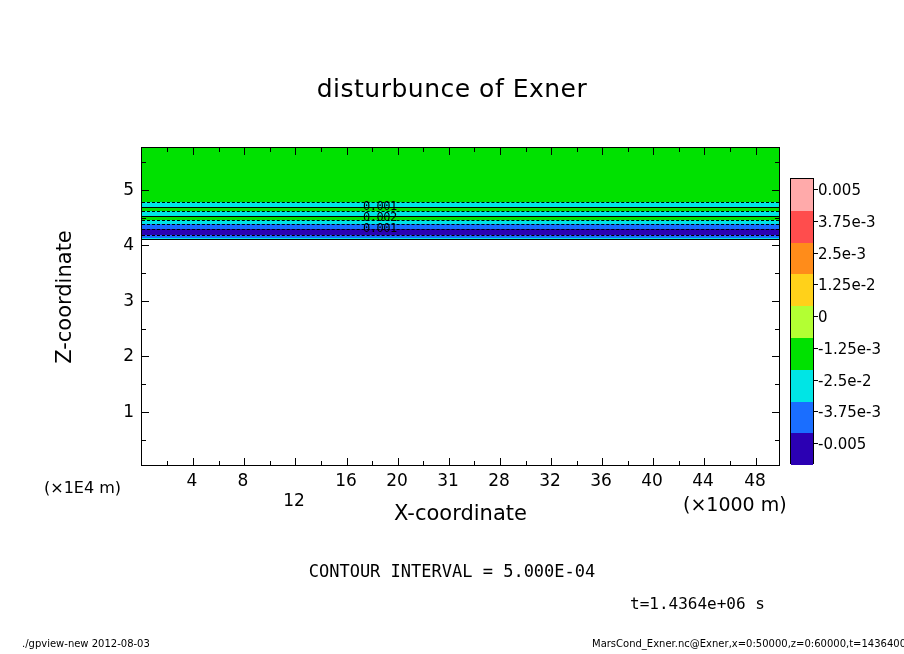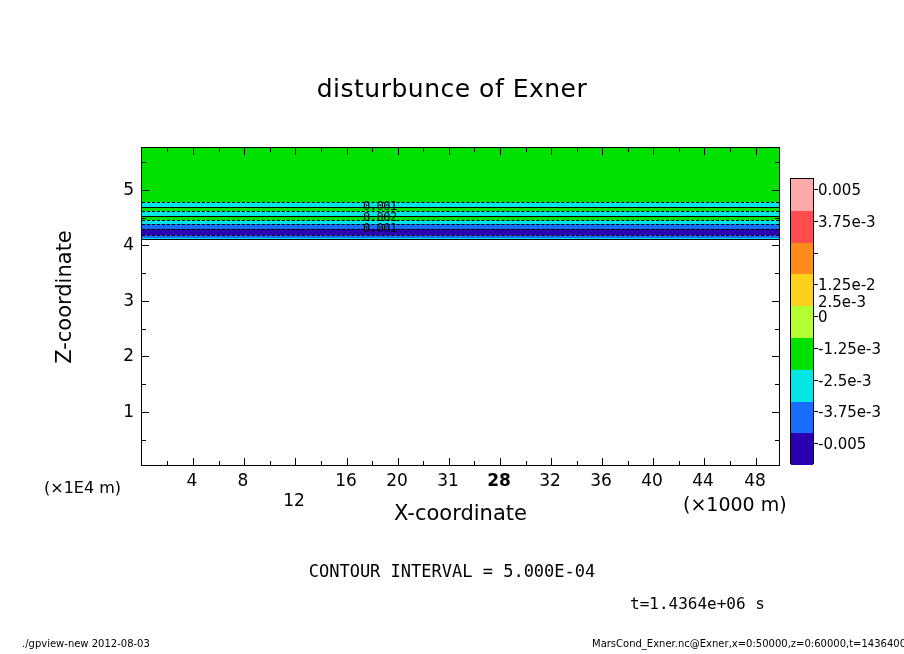--- a/index.html
+++ b/index.html
@@ -313,21 +313,21 @@
   <div class="tick-y-minor-right" style="top:70px;"></div>
   <div class="tick-y-minor-right" style="top:14px;"></div>
 </div>
 
 <div class="abs xticklabel" style="left:192px;top:470px;">4</div>
 <div class="abs xticklabel" style="left:243px;top:470px;">8</div>
 <div class="abs xticklabel" style="left:294px;top:490px;">12</div>
 <div class="abs xticklabel" style="left:346px;top:470px;">16</div>
 <div class="abs xticklabel" style="left:397px;top:470px;">20</div>
 <div class="abs xticklabel" style="left:448px;top:470px;">31</div>
-<div class="abs xticklabel" style="left:499px;top:470px;font-weight:bold;">28</div>
+<div class="abs xticklabel" style="left:499px;top:470px;">28</div>
 <div class="abs xticklabel" style="left:550px;top:470px;">32</div>
 <div class="abs xticklabel" style="left:601px;top:470px;">36</div>
 <div class="abs xticklabel" style="left:652px;top:470px;">40</div>
 <div class="abs xticklabel" style="left:703px;top:470px;">44</div>
 <div class="abs xticklabel" style="left:755px;top:470px;">48</div>
 
 <div class="abs yticklabel" style="left:104px;top:401px;">1</div>
 <div class="abs yticklabel" style="left:104px;top:345px;">2</div>
 <div class="abs yticklabel" style="left:104px;top:290px;">3</div>
 <div class="abs yticklabel" style="left:104px;top:234px;">4</div>
@@ -355,24 +355,24 @@
 <div class="abs cbar-tick" style="top:253px;"></div>
 <div class="abs cbar-tick" style="top:284px;"></div>
 <div class="abs cbar-tick" style="top:316px;"></div>
 <div class="abs cbar-tick" style="top:348px;"></div>
 <div class="abs cbar-tick" style="top:380px;"></div>
 <div class="abs cbar-tick" style="top:411px;"></div>
 <div class="abs cbar-tick" style="top:443px;"></div>
 
 <div class="abs cbar-label" style="top:181px;">0.005</div>
 <div class="abs cbar-label" style="top:213px;">3.75e-3</div>
-<div class="abs cbar-label" style="top:245px;margin-top:48px;">2.5e-3</div>
+<div class="abs cbar-label" style="top:245px;">2.5e-3</div>
 <div class="abs cbar-label" style="top:276px;">1.25e-2</div>
 <div class="abs cbar-label" style="top:308px;">0</div>
 <div class="abs cbar-label" style="top:340px;">-1.25e-3</div>
-<div class="abs cbar-label" style="top:372px;">-2.5e-3</div>
+<div class="abs cbar-label" style="top:372px;">-2.5e-2</div>
 <div class="abs cbar-label" style="top:403px;">-3.75e-3</div>
 <div class="abs cbar-label" style="top:435px;">-0.005</div>
 
 <div class="abs" id="contour-interval">CONTOUR INTERVAL = 5.000E-04</div>
 <div class="abs" id="time-stamp">t=1.4364e+06 s</div>
 <div class="abs" id="footer-left">./gpview-new   2012-08-03</div>
 <div class="abs" id="footer-right">MarsCond_Exner.nc@Exner,x=0:50000,z=0:60000,t=1436400</div>
 
 </body></html>

